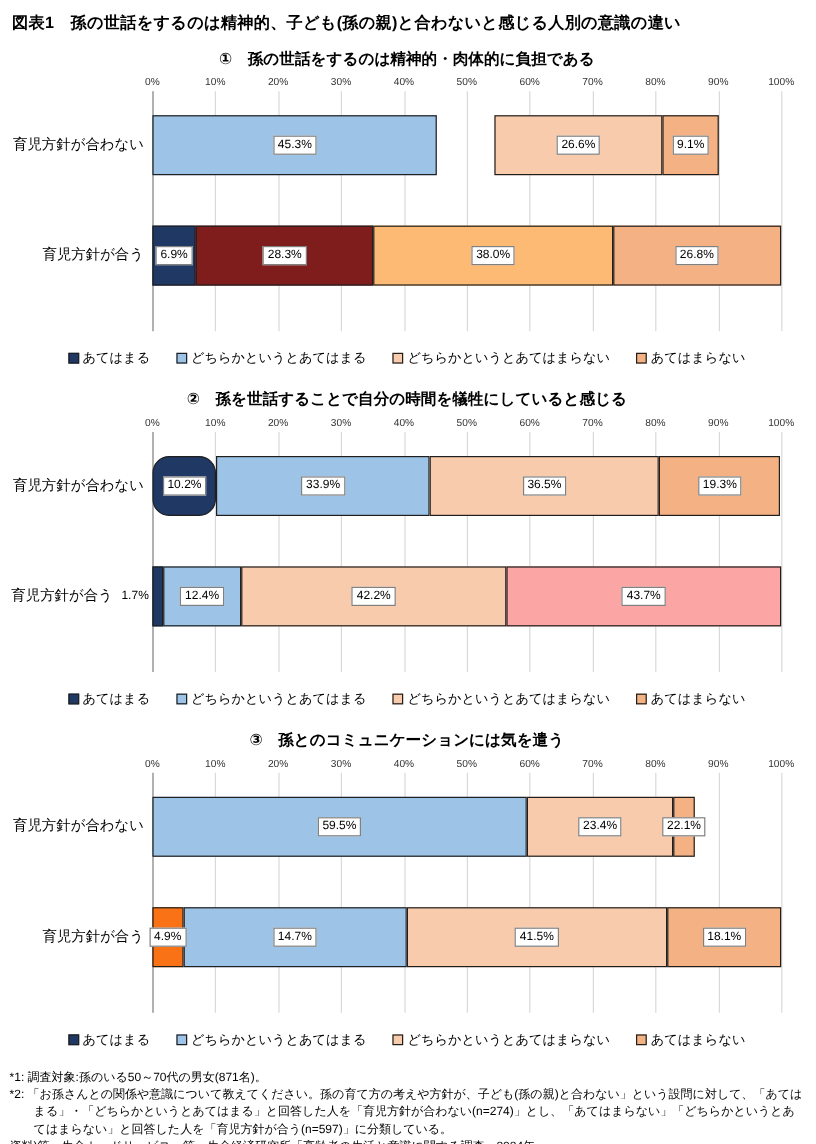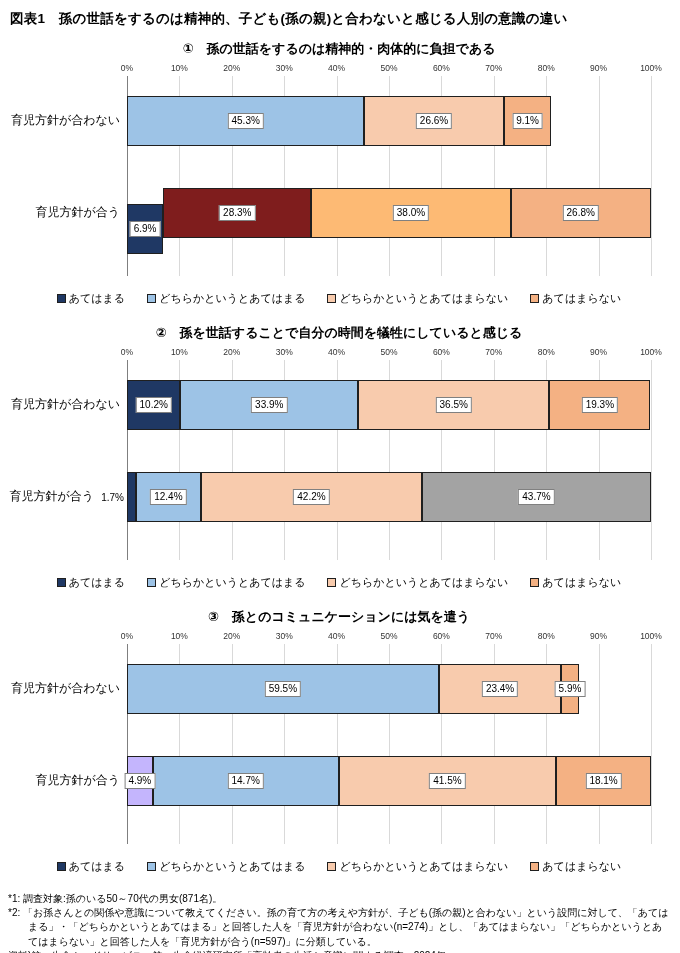--- a/index.html
+++ b/index.html
@@ -63,30 +63,30 @@
             <div class="grid" style="left: 60%;"></div>
             <div class="grid" style="left: 70%;"></div>
             <div class="grid" style="left: 80%;"></div>
             <div class="grid" style="left: 90%;"></div>
             <div class="grid" style="left: 100%;"></div>
             <div class="bar-row" style="top: 20px; height: 50px;">
               <div class="cat-label">育児方針が合わない</div>
               <div class="seg" style="width: 45.3%; background: rgb(157, 195, 230);">
                 <span class="val">45.3%</span>
               </div>
-              <div class="seg" style="width: 26.6%; background: rgb(248, 203, 173);">
+              <div class="seg" style="width: 26.6%; background: rgb(248, 203, 173); margin-left: 48px;">
                 <span class="val">26.6%</span>
               </div>
               <div class="seg" style="width: 9.1%; background: rgb(244, 177, 131);">
                 <span class="val">9.1%</span>
               </div>
             </div>
             <div class="bar-row" style="top: 112px; height: 50px;">
               <div class="cat-label">育児方針が合う</div>
-              <div class="seg" style="width: 6.9%; background: rgb(31, 56, 100); margin-top: 16px;">
+              <div class="seg" style="width: 6.9%; background: rgb(31, 56, 100);">
                 <span class="val">6.9%</span>
               </div>
               <div class="seg" style="width: 28.3%; background: #7f1d1d;">
                 <span class="val">28.3%</span>
               </div>
               <div class="seg" style="width: 38%; background: #fdba74;">
                 <span class="val">38.0%</span>
               </div>
               <div class="seg" style="width: 26.8%; background: rgb(244, 177, 131);">
                 <span class="val">26.8%</span>
@@ -136,21 +136,21 @@
             <div class="grid" style="left: 30%;"></div>
             <div class="grid" style="left: 40%;"></div>
             <div class="grid" style="left: 50%;"></div>
             <div class="grid" style="left: 60%;"></div>
             <div class="grid" style="left: 70%;"></div>
             <div class="grid" style="left: 80%;"></div>
             <div class="grid" style="left: 90%;"></div>
             <div class="grid" style="left: 100%;"></div>
             <div class="bar-row" style="top: 20px; height: 50px;">
               <div class="cat-label">育児方針が合わない</div>
-              <div class="seg" style="width: 10.2%; background: rgb(31, 56, 100);">
+              <div class="seg" style="width: 10.2%; background: rgb(31, 56, 100); border-radius: 14px;">
                 <span class="val">10.2%</span>
               </div>
               <div class="seg" style="width: 33.9%; background: rgb(157, 195, 230);">
                 <span class="val">33.9%</span>
               </div>
               <div class="seg" style="width: 36.5%; background: rgb(248, 203, 173);">
                 <span class="val">36.5%</span>
               </div>
               <div class="seg" style="width: 19.3%; background: rgb(244, 177, 131);">
                 <span class="val">19.3%</span>
@@ -159,21 +159,21 @@
             <div class="bar-row" style="top: 112px; height: 50px;">
               <div class="cat-label" style="padding-right: 26px;">育児方針が合う</div>
               <span class="val-outside">1.7%</span>
               <div class="seg" style="width: 1.7%; background: rgb(31, 56, 100);"></div>
               <div class="seg" style="width: 12.4%; background: rgb(157, 195, 230);">
                 <span class="val">12.4%</span>
               </div>
               <div class="seg" style="width: 42.2%; background: rgb(248, 203, 173);">
                 <span class="val">42.2%</span>
               </div>
-              <div class="seg" style="width: 43.7%; background: #a3a3a3;">
+              <div class="seg" style="width: 43.7%; background: #fca5a5;">
                 <span class="val">43.7%</span>
               </div>
             </div>
           </div>
         </div>
         <div class="legend">
           <span class="legend-item">
             <span class="legend-swatch" style="background: rgb(31, 56, 100);"></span>
             <span>あてはまる</span>
           </span>
@@ -221,26 +221,26 @@
             <div class="grid" style="left: 100%;"></div>
             <div class="bar-row" style="top: 20px; height: 50px;">
               <div class="cat-label">育児方針が合わない</div>
               <div class="seg" style="width: 59.5%; background: rgb(157, 195, 230);">
                 <span class="val">59.5%</span>
               </div>
               <div class="seg" style="width: 23.4%; background: rgb(248, 203, 173);">
                 <span class="val">23.4%</span>
               </div>
               <div class="seg" style="width: 3.3%; background: rgb(244, 177, 131);">
-                <span class="val">5.9%</span>
+                <span class="val">22.1%</span>
               </div>
             </div>
             <div class="bar-row" style="top: 112px; height: 50px;">
               <div class="cat-label">育児方針が合う</div>
-              <div class="seg" style="width: 4.9%; background: #c4b5fd;">
+              <div class="seg" style="width: 4.9%; background: #f97316;">
                 <span class="val">4.9%</span>
               </div>
               <div class="seg" style="width: 35.5%; background: rgb(157, 195, 230);">
                 <span class="val">14.7%</span>
               </div>
               <div class="seg" style="width: 41.5%; background: rgb(248, 203, 173);">
                 <span class="val">41.5%</span>
               </div>
               <div class="seg" style="width: 18.1%; background: rgb(244, 177, 131);">
                 <span class="val">18.1%</span>

